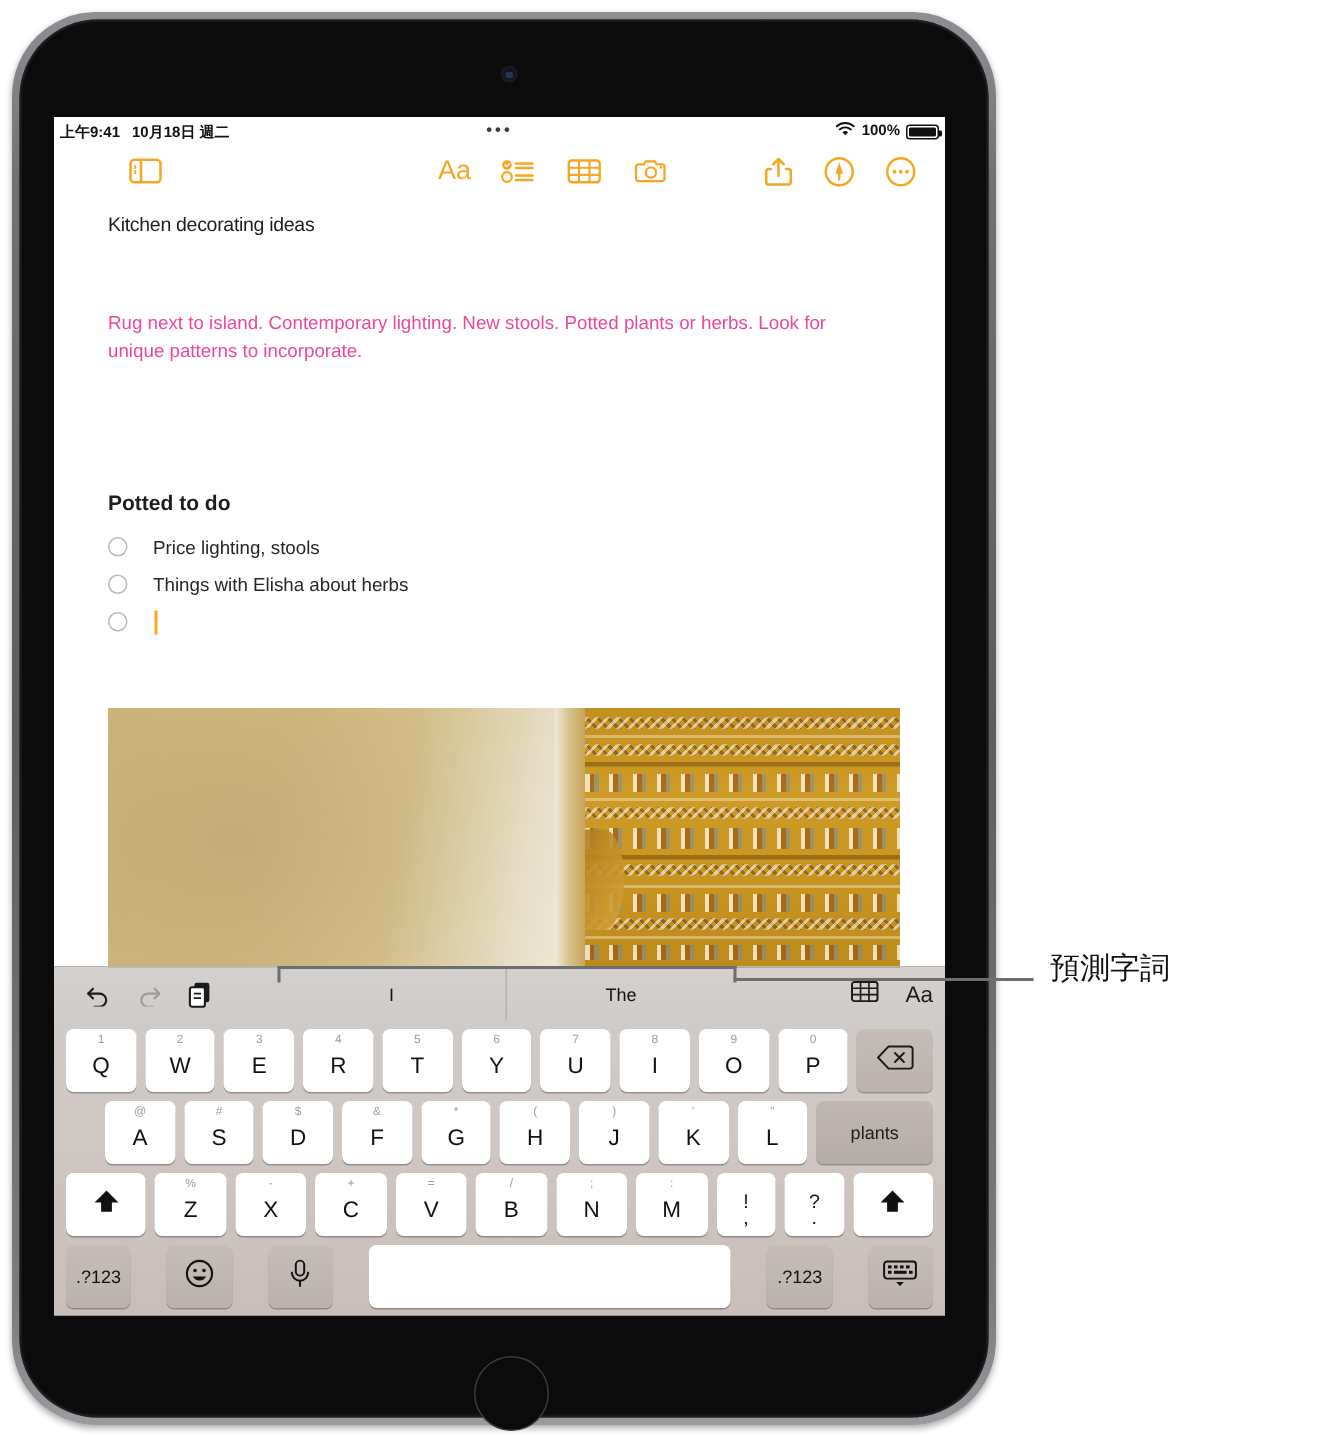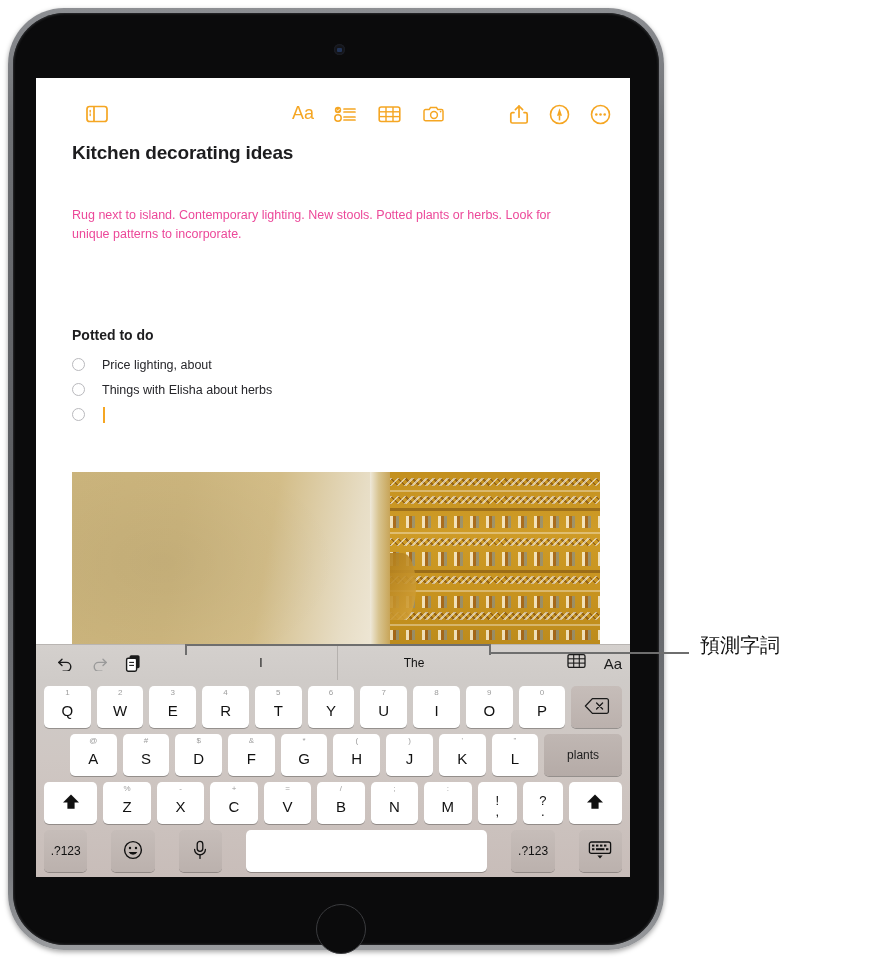--- a/index.html
+++ b/index.html
@@ -34,21 +34,21 @@
   .battery::after{content:"";position:absolute;right:-3px;top:3px;width:2px;height:4px;background:#111;border-radius:0 1px 1px 0;}
   .battery i{position:absolute;left:1px;top:1px;bottom:1px;width:18px;background:#111;border-radius:1px;display:block;}
 
   
   #toolbar{position:absolute;left:0;top:20px;width:594px;height:38px;}
   .tbicon{position:absolute;top:6px;color:#F5A623;cursor:default;}
   .tbicon svg{display:block;}
 
   
   #note{position:absolute;left:0;top:58px;width:594px;height:560px;background:#fff;}
-  #note-title{position:absolute;left:36px;top:6px;font-size:19px;font-weight:700;color:#1d1d1f;letter-spacing:-.2px;}
+  #note-title{position:absolute;left:36px;top:6px;font-size:13px;font-weight:400;color:#1d1d1f;letter-spacing:-.2px;}
   #note-para{position:absolute;left:36px;top:46px;width:505px;font-size:12.5px;line-height:19px;color:#ec4899;margin-top:24px;}
   #todo-heading{position:absolute;left:36px;top:191px;font-size:14px;font-weight:700;color:#1d1d1f;}
   #todo-list{position:absolute;left:36px;top:216px;width:440px;}
   .todo{height:25px;display:flex;align-items:center;}
   .circle{width:13px;height:13px;border-radius:50%;border:1px solid #b9b9bd;box-sizing:border-box;flex:0 0 auto;}
   .todo-text{margin-left:17px;font-size:12.5px;color:#26262a;}
   .caret{margin-left:18px;width:1.6px;height:16px;background:#F5A623;display:inline-block;}
 
   
   #photo{position:absolute;left:36px;top:336px;width:528px;height:224px;overflow:hidden;background:#c9a65e;}
@@ -113,20 +113,40 @@
 <body>
 
 <div id="device">
   <div id="device-inner"></div>
   <div id="camera"></div>
   <div id="home"></div>
 </div>
 
 <div id="screen">
 
+  <div id="statusbar">
+    <div id="sb-left">
+      <span>上午9:41</span>
+      <span>10月18日 週二</span>
+    </div>
+    <div id="sb-center">•••</div>
+    <div id="sb-right">
+      <span>
+        <svg width="13" height="10" viewBox="0 0 13 10">
+            <path d="M6.5 9.2 4.6 7.1a2.9 2.9 0 0 1 3.8 0L6.5 9.2z" fill="#111"></path>
+            <path d="M2.8 5.3a5.6 5.6 0 0 1 7.4 0" stroke="#111" stroke-width="1.3" fill="none" stroke-linecap="round"></path>
+            <path d="M.9 3.2a8.4 8.4 0 0 1 11.2 0" stroke="#111" stroke-width="1.3" fill="none" stroke-linecap="round"></path>
+          </svg>
+      </span>
+      <span style="font-size:10px;">100%</span>
+      <span class="battery">
+          <i></i>
+        </span>
+    </div>
+  </div>
 
   <div id="toolbar">
     <span class="tbicon" style="left:50px;">
       <svg width="22" height="20" viewBox="0 0 22 20">
           <rect x="1" y="2.5" width="20" height="15" rx="2.6" stroke="#F5A623" stroke-width="1.7" fill="none"></rect>
           <line x1="8" y1="2.5" x2="8" y2="17.5" stroke="#F5A623" stroke-width="1.7"></line>
           <line x1="4.2" y1="6.5" x2="4.2" y2="8" stroke="#F5A623" stroke-width="1.3" stroke-linecap="round"></line>
           <line x1="4.2" y1="10" x2="4.2" y2="11.5" stroke="#F5A623" stroke-width="1.3" stroke-linecap="round"></line>
         </svg>
     </span>
@@ -191,21 +211,21 @@
   </div>
 
   <div id="note">
     <div id="note-title">Kitchen decorating ideas</div>
     <div id="note-para">Rug next to island. Contemporary lighting. New stools. Potted plants or herbs. Look for unique patterns to incorporate.</div>
     <div id="todo-heading">Potted to do</div>
 
     <div id="todo-list">
       <div class="todo">
         <span class="circle"></span>
-        <span class="todo-text">Price lighting, about</span>
+        <span class="todo-text">Price lighting, stools</span>
       </div>
       <div class="todo">
         <span class="circle"></span>
         <span class="todo-text">Things with Elisha about herbs</span>
       </div>
       <div class="todo">
         <span class="circle"></span>
         <span class="caret"></span>
         <span class="todo-text"></span>
       </div>

